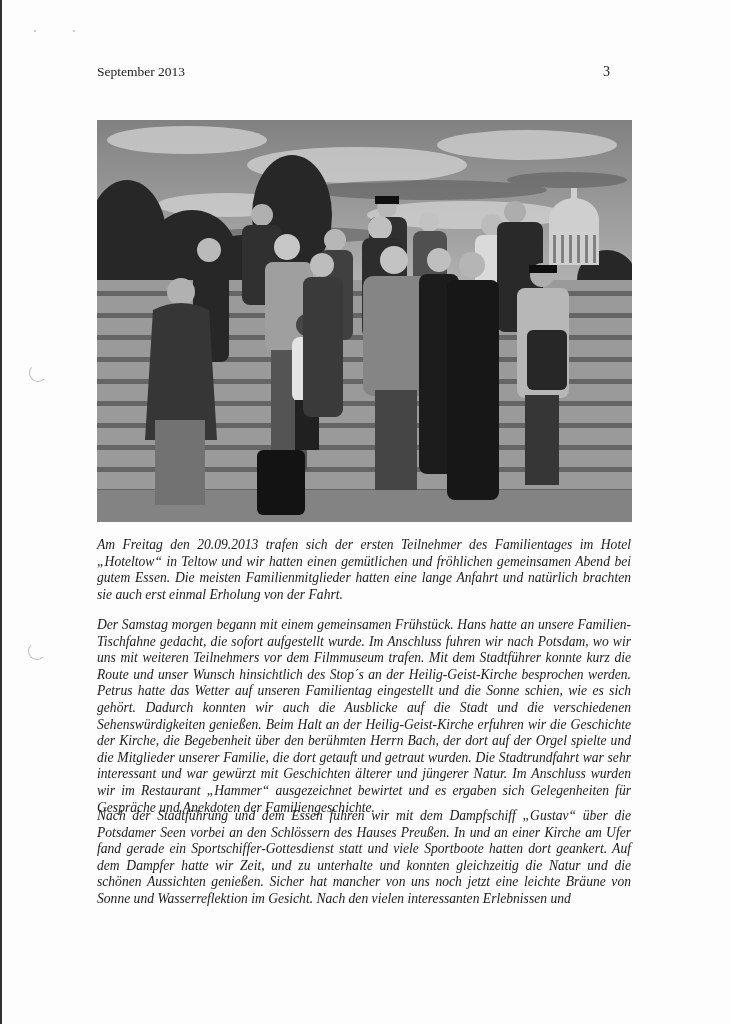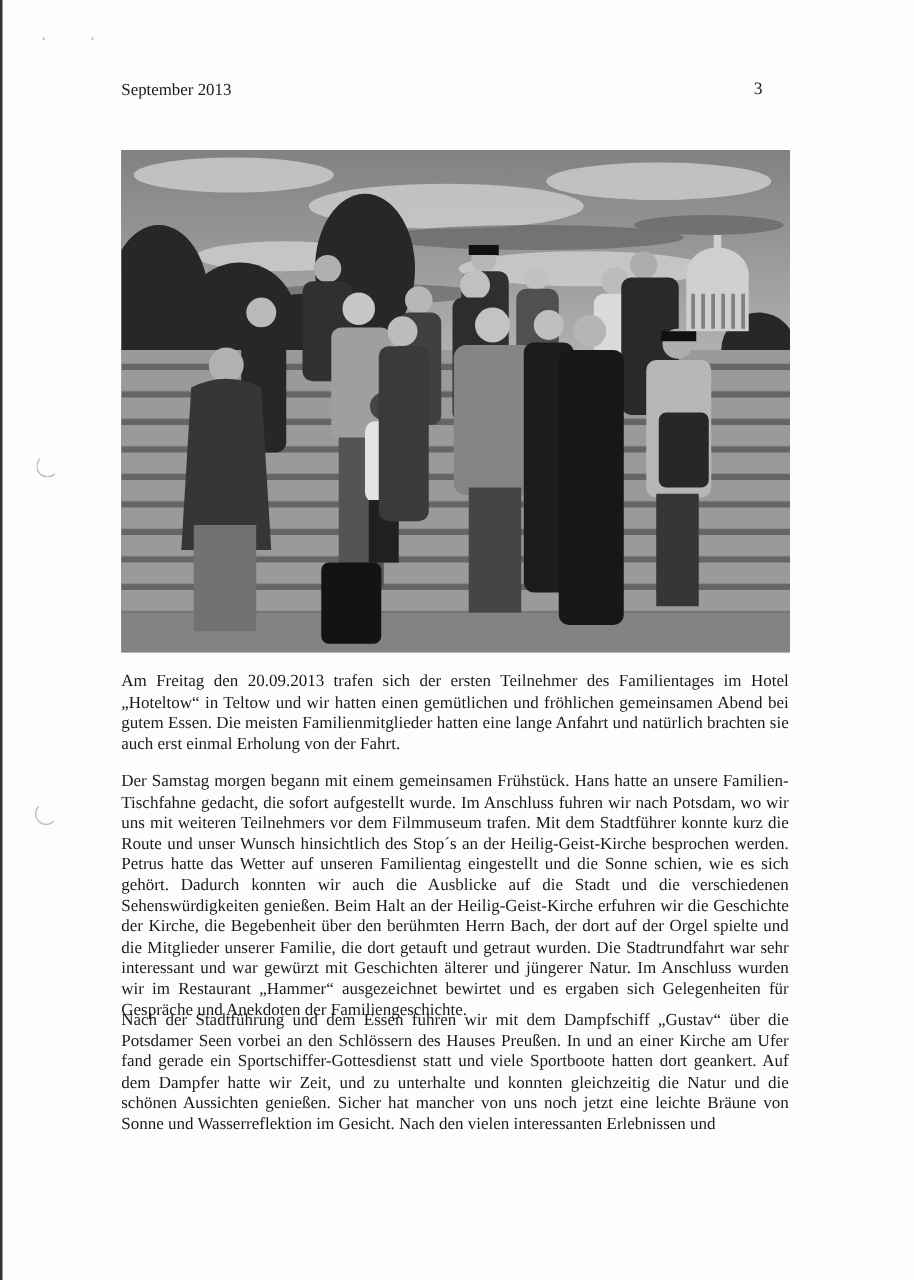--- a/index.html
+++ b/index.html
@@ -9,21 +9,21 @@
   }
   .edge { position: absolute; left: 0; top: 0; width: 2px; height: 1024px; background: #333; }
   .header-date { position: absolute; left: 97px; top: 64px; font-size: 13.5px; text-align: center; }
   .header-page { position: absolute; left: 603px; top: 64px; font-size: 14px; }
   .photo { position: absolute; left: 97px; top: 120px; width: 535px; height: 402px; overflow: hidden; background: #777; }
   .photo svg { display: block; width: 100%; height: 100%; }
   .body-text { position: absolute; left: 97px; width: 534px; font-size: 13.6px; line-height: 16.6px; text-align: justify; }
   .p1 { top: 537px; }
   .p2 { top: 617px; }
   .p3 { top: 808px; }
-  .body-text p { margin: 0; }
+  .body-text p { margin: 0; font-style: italic; }
   .punch { position: absolute; width: 16px; height: 16px; border-radius: 50%; border: 1px solid #bbb; border-right-color: transparent; border-top-color: transparent; }
   .punch.a { left: 29px; top: 364px; }
   .punch.b { left: 28px; top: 642px; }
   .speck { position: absolute; width: 2px; height: 2px; background: #bbb; border-radius: 50%; }
 </style>
 </head>
 <body>
 
 <div class="edge"></div>
 <div class="speck" style="left:34px;top:30px"></div>

